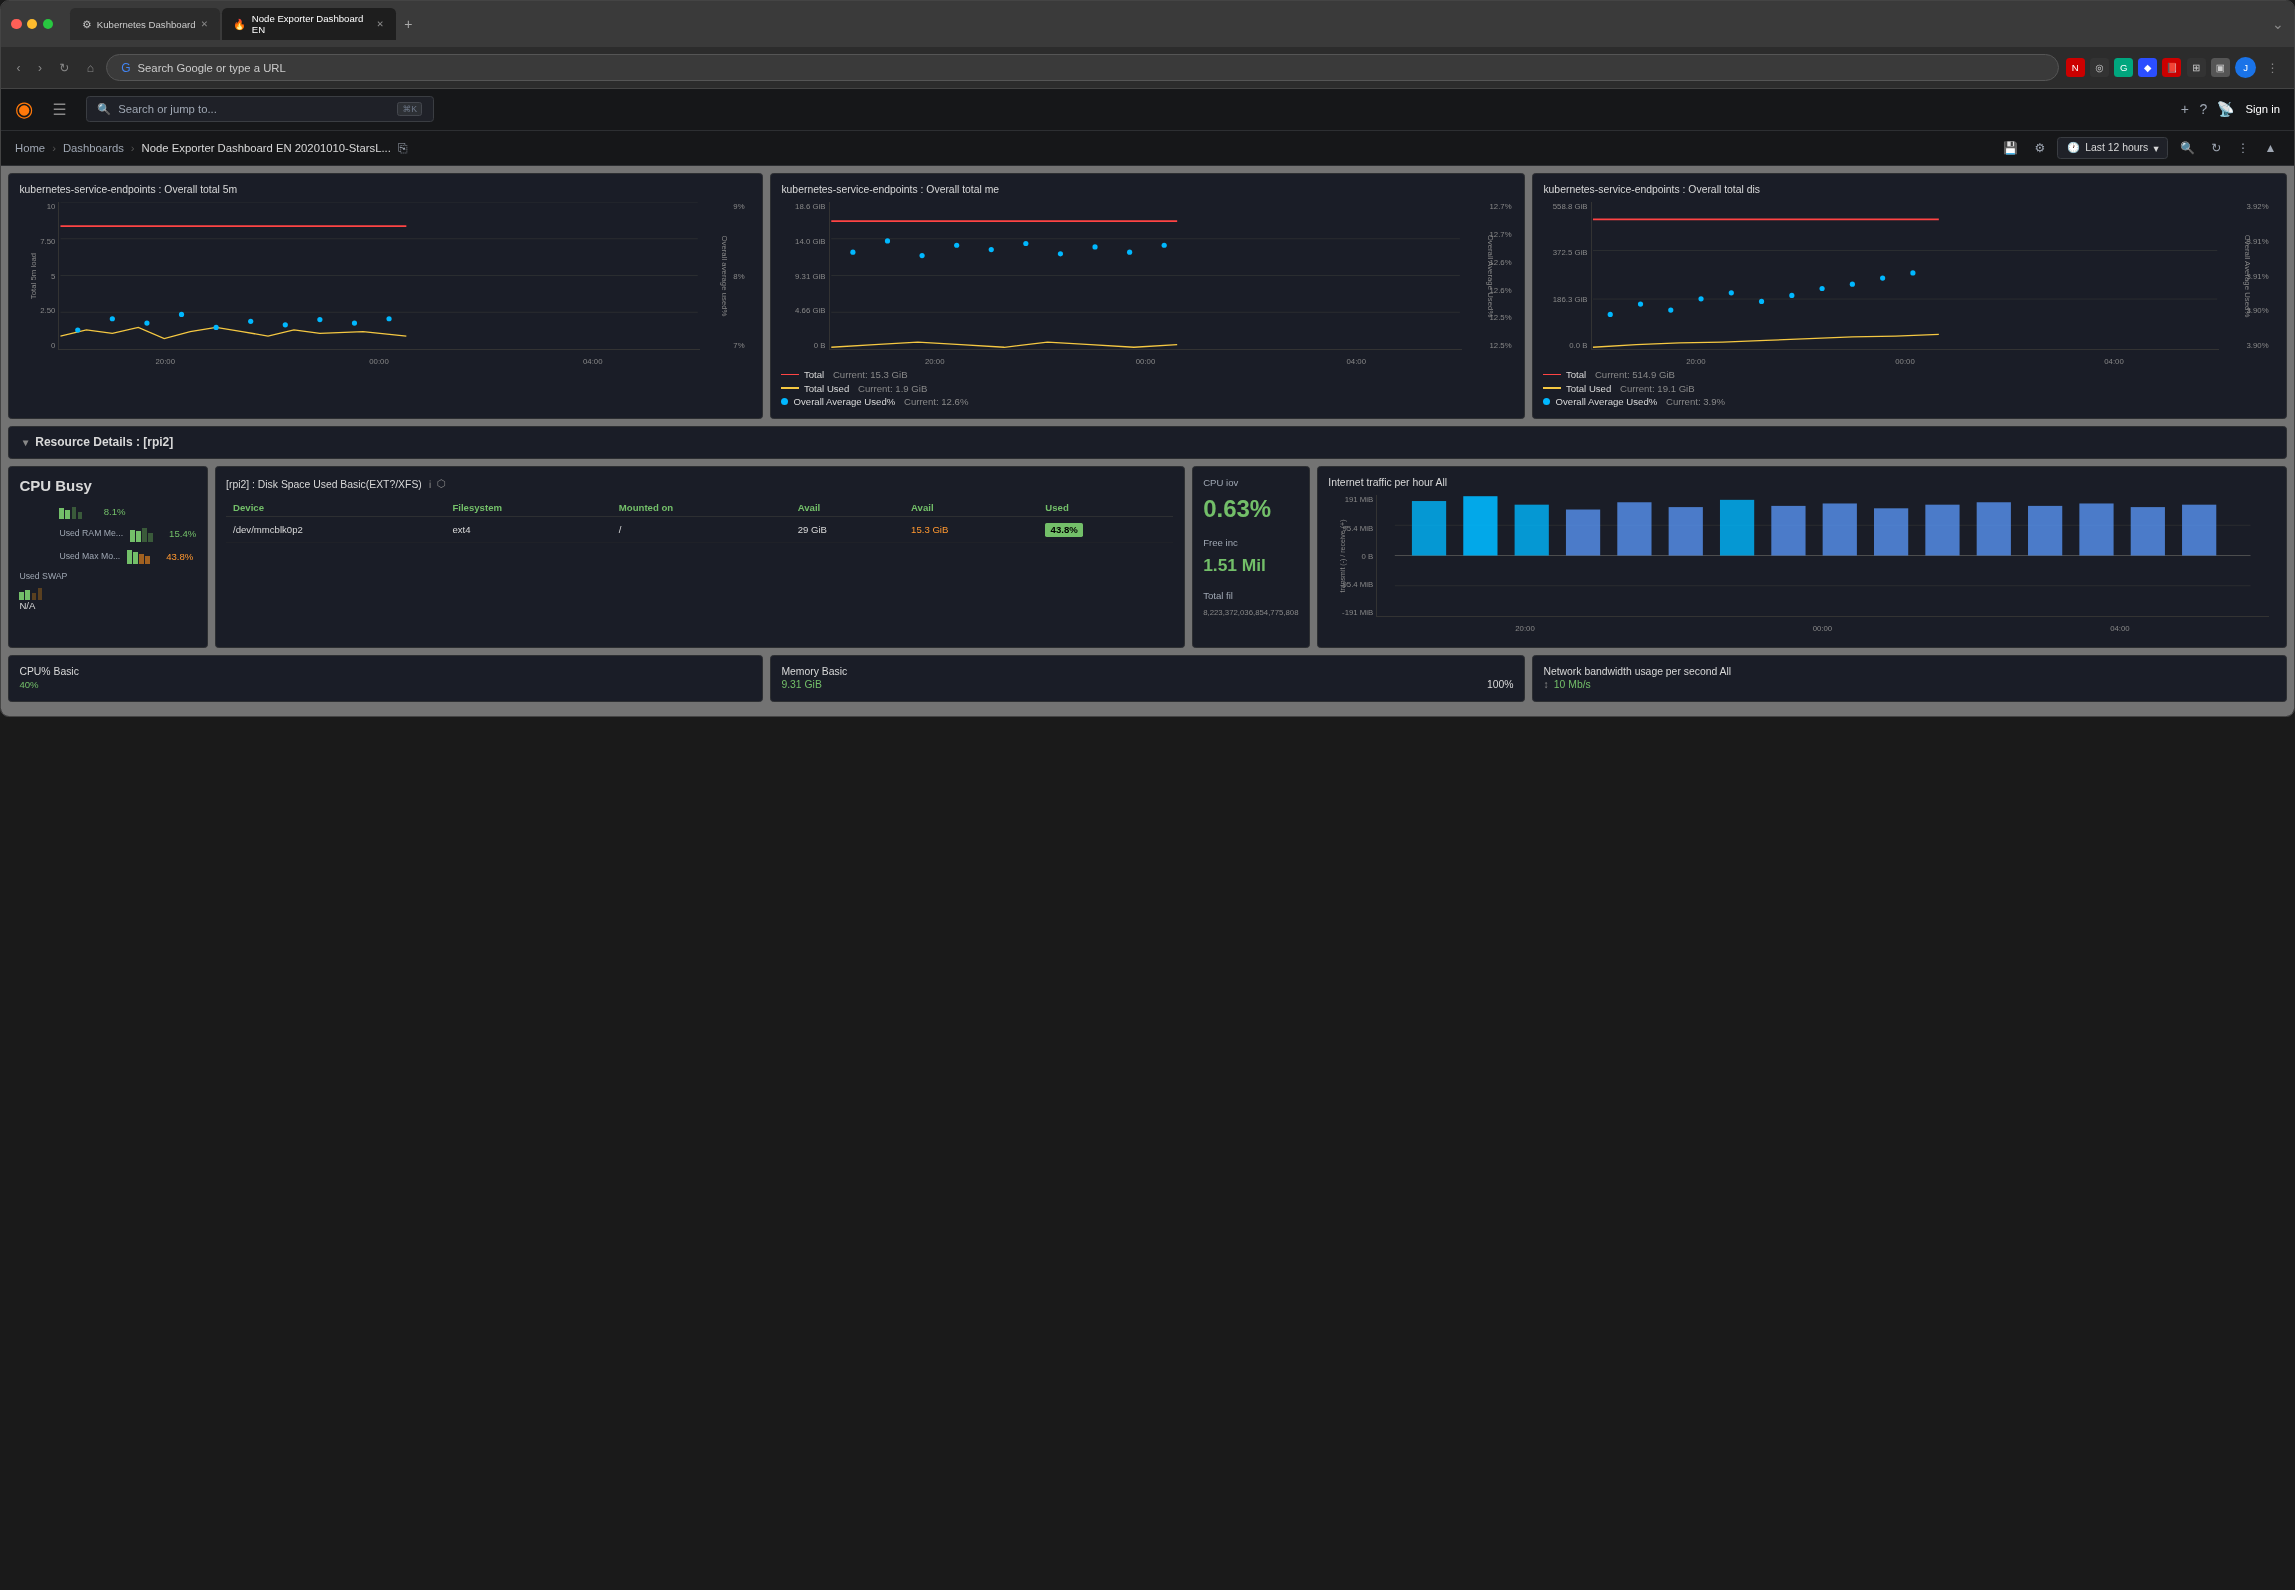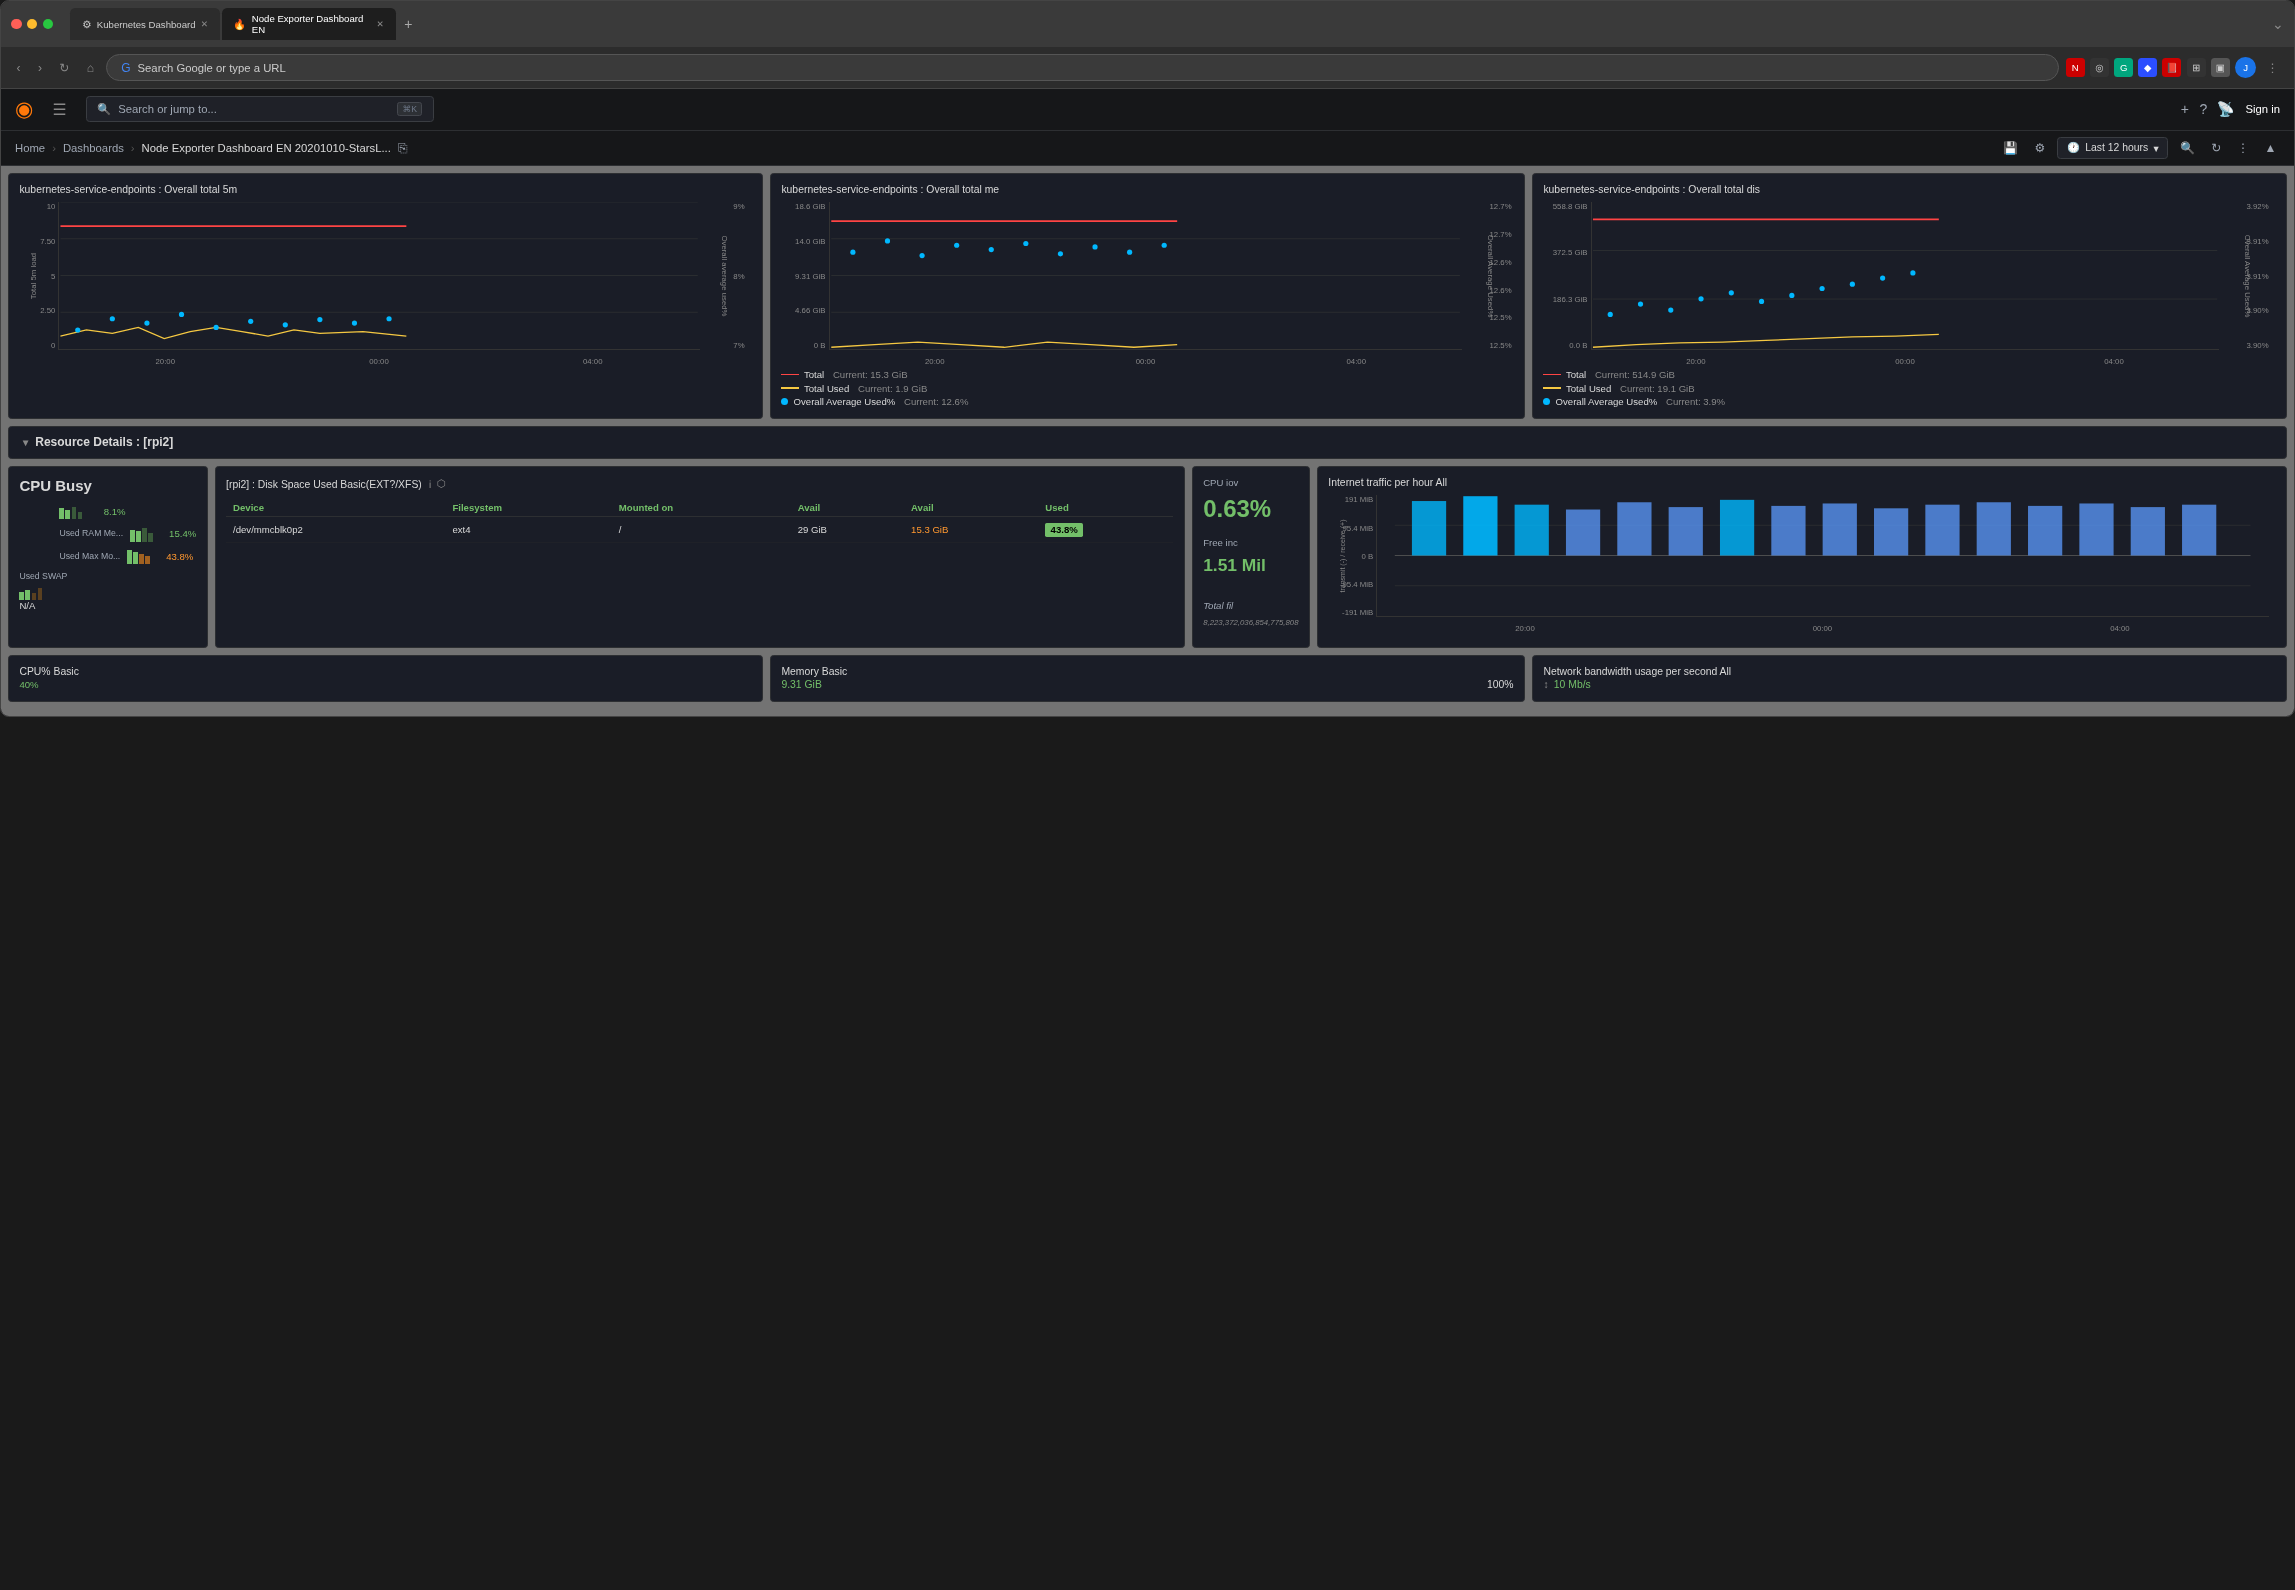--- a/index.html
+++ b/index.html
@@ -464,21 +464,21 @@
           </table>
         </div>
 
         <div class="metric-panel" style="min-width:87px;">
           <div style="font-size:9.6px;color:#9fa7b3;margin-bottom:7px;">CPU iov</div>
           <div class="metric-value">0.63%</div>
           <div style="margin-top:14px;">
             <div style="font-size:9.6px;color:#9fa7b3;margin-bottom:7px;">Free inc</div>
             <div class="metric-value small">1.51 Mil</div>
           </div>
-          <div style="margin-top:24px;font-style:italic;">
+          <div style="margin-top:14px;">
             <div style="font-size:9.6px;color:#9fa7b3;margin-bottom:7px;">Total fil</div>
             <div class="metric-small-text">8,223,372,036,854,775,808</div>
           </div>
         </div>
 
         <div class="traffic-panel">
           <div style="font-size:10.4px;color:#d9d9d9;margin-bottom:7px;">Internet traffic per hour All</div>
           <div style="position:relative;height:122px;margin-left:48px;margin-right:7px;margin-bottom:19px;">
             <div style="position:absolute;left:-70px;top:50%;transform:translateY(-50%) rotate(-90deg);font-size:7px;color:#888;white-space:nowrap;">transmit (-) / receive (+)</div>
             <div style="position:absolute;left:-47px;top:0;bottom:0;display:flex;flex-direction:column;justify-content:space-between;font-size:7.8px;color:#888;text-align:right;width:44px;">

